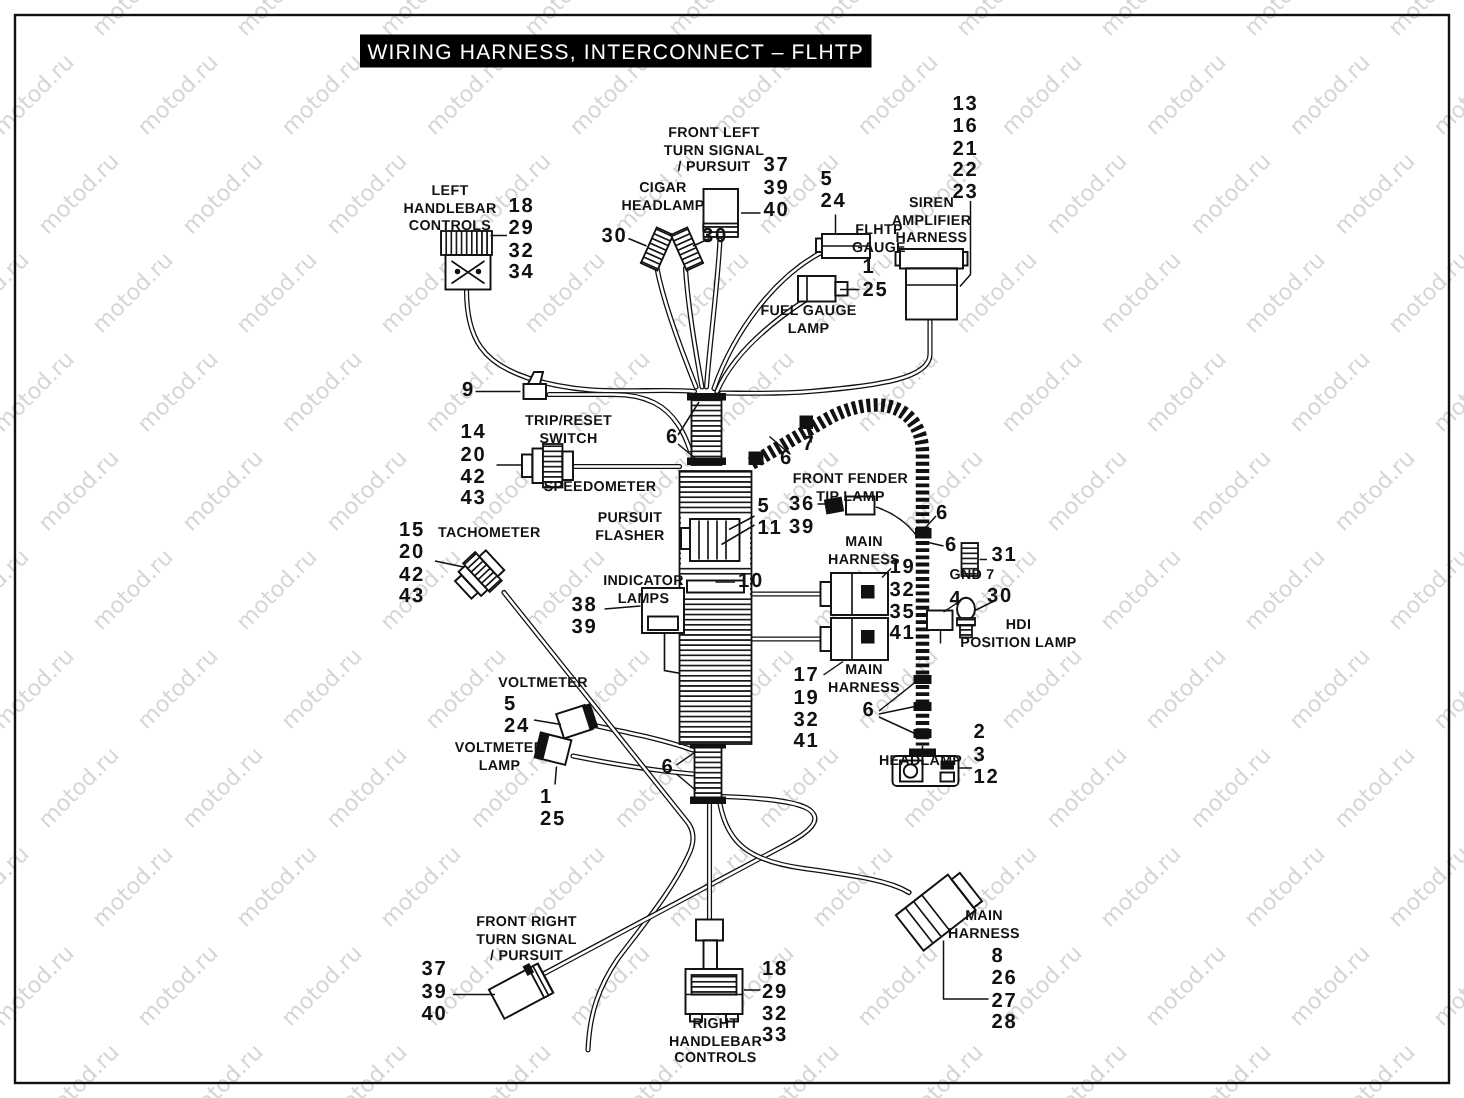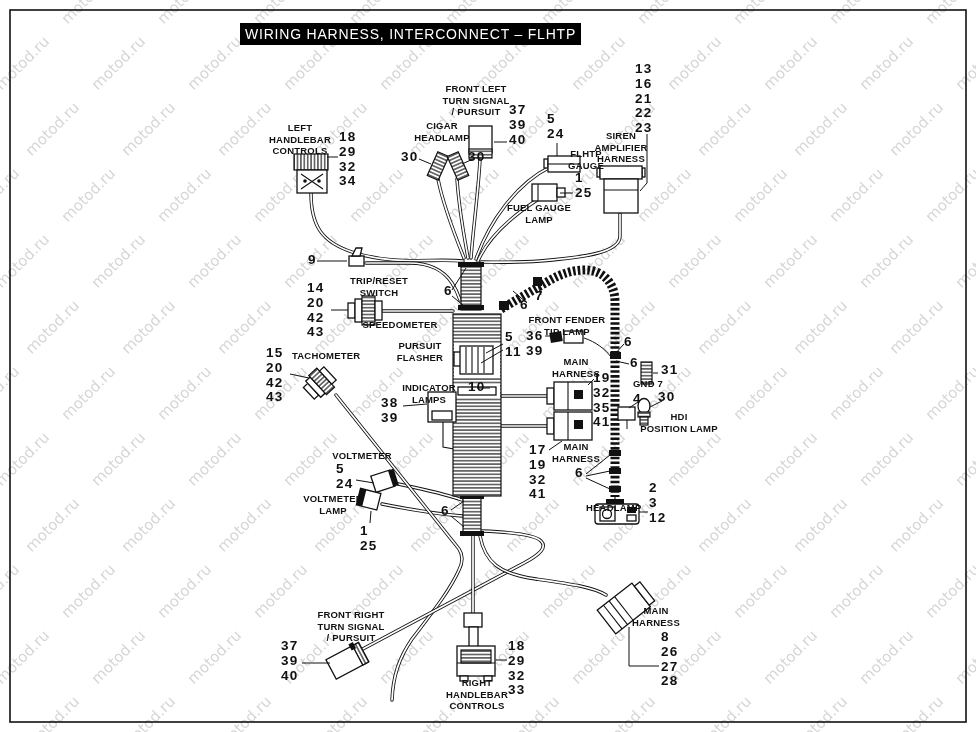--- a/index.html
+++ b/index.html
@@ -479,21 +479,21 @@
 20
 42
 43</div>
   <div class="lbl sl" style="left:292px;top:350px">TACHOMETER</div>
 
   <div class="lbl" style="left:392px;top:382px;width:74px">INDICATOR
 LAMPS</div>
   <div class="num" style="left:381px;top:396px">38
 39</div>
 
-  <div class="num" style="left:468px;top:380px">10</div>
+  <div class="num" style="left:492px;top:380px">10</div>
 
   <div class="lbl" style="left:520px;top:314px;width:94px">FRONT FENDER
 TIP LAMP</div>
   <div class="num" style="left:526px;top:329px">36
 39</div>
 
   <div class="lbl" style="left:547px;top:356px;width:58px">MAIN
 HARNESS</div>
   <div class="num" style="left:593px;top:371px">19
 32

